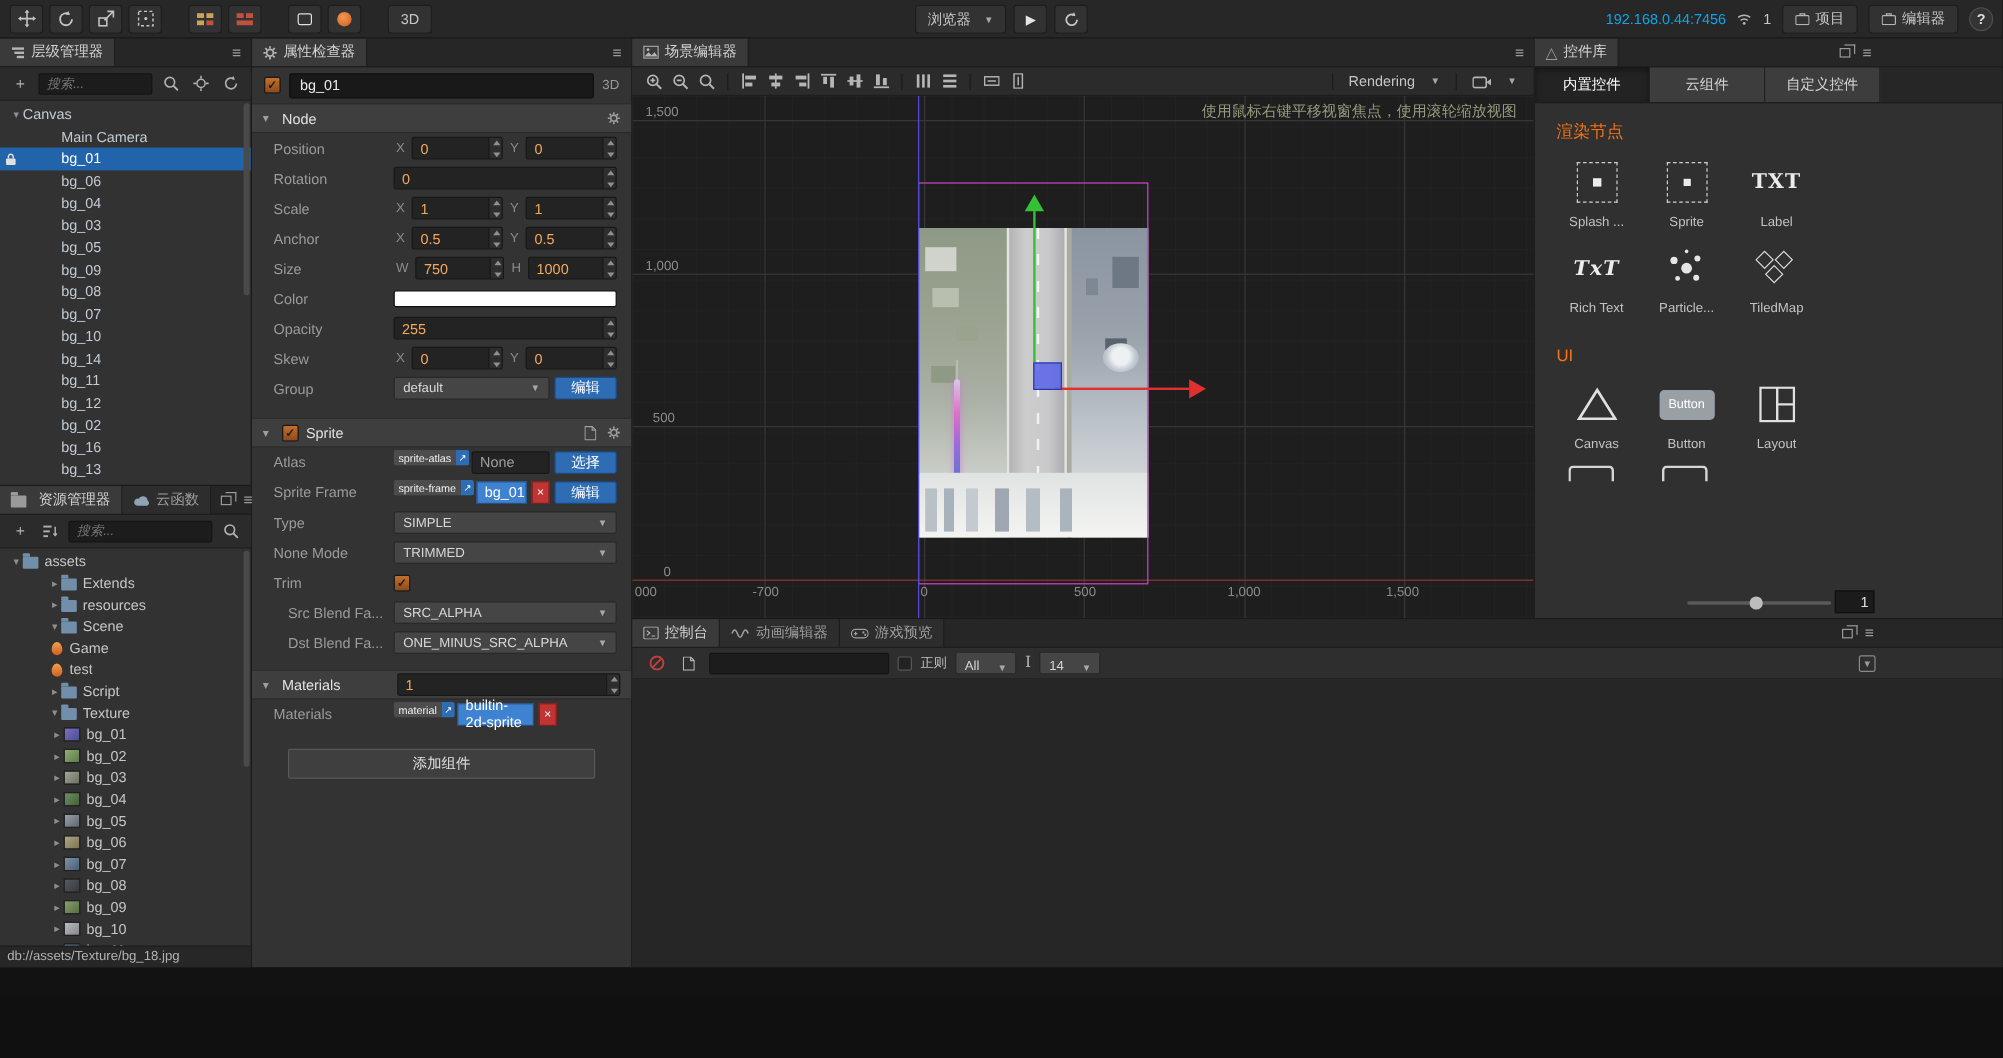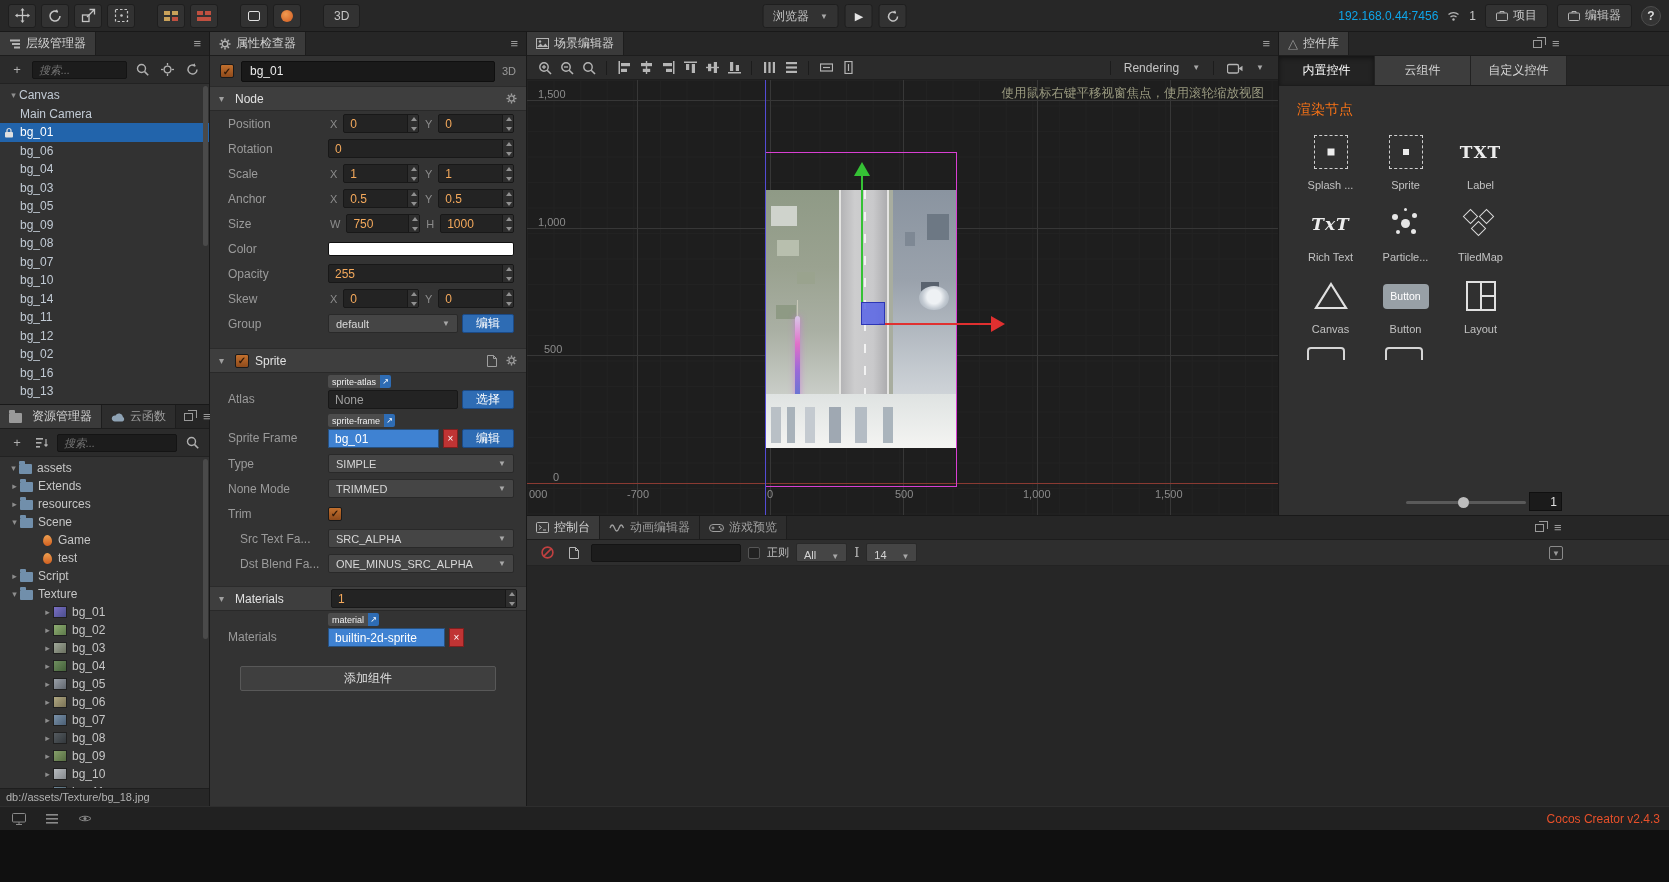--- a/index.html
+++ b/index.html
@@ -40,21 +40,21 @@
 .flicon::before{content:"";position:absolute;top:-4px;left:3px;width:8px;height:7px;border-top:1px solid #9a9a9a;border-right:1px solid #9a9a9a}
 .ptool{height:28px;flex:none;background:#2b2b2b;border-bottom:1px solid #222;display:flex;align-items:center;gap:5px;padding:0 7px}
 .ibtn{width:20px;height:20px;display:flex;align-items:center;justify-content:center;color:#b0b0b0;cursor:pointer;flex:none;font-size:13px}
 .searchbox{flex:1;height:18px;background:#1c1c1c;border:1px solid #141414;border-radius:2px;color:#9a9a9a;font-style:italic;font-size:11px;padding:0 6px;outline:none;min-width:0;font-family:"Liberation Sans",sans-serif}
 
 .tree{flex:1;overflow:hidden;position:relative;padding-top:2px}
 .trow{height:18.5px;display:flex;align-items:center;color:#c2cbd5;cursor:pointer;position:relative}
 .assets .trow{height:18px;color:#c6c6c6}
 .trow.sel{background:#2264ab;color:#fff}
 .trow .tw{width:11px;flex:none;text-align:center;color:#8e8e8e;font-size:9px;line-height:1}
-.lvl0{padding-left:8px}.lvl1{padding-left:9px}.lvl2{padding-left:42px}
+.lvl0{padding-left:8px}.lvl1{padding-left:40px}.lvl2{padding-left:42px}
 .tlabel{white-space:nowrap;overflow:hidden;text-overflow:ellipsis}
 .lockw{position:absolute;left:4px;top:4px}
 .vscroll{position:absolute;right:1px;width:5px;border-radius:3px;background:#4a4a4a}
 .folder{width:13px;height:10px;background:#718fab;border-radius:1px;position:relative;flex:none;margin-right:5px;margin-top:2px}
 .folder::before{content:"";position:absolute;top:-3px;left:0;width:6px;height:3px;background:#718fab;border-radius:1px 1px 0 0}
 .folder.gray,.folder.gray::before{background:#9a9a9a}
 .flame{width:9px;height:11px;flex:none;margin:0 6px 0 1px;background:linear-gradient(#f0a050,#d05f20);border-radius:50% 50% 50% 50%/58% 58% 42% 42%;transform:rotate(-3deg)}
 .thumb{width:14px;height:12px;flex:none;margin-right:5px;border:1px solid #202020}
 .t1{background:linear-gradient(135deg,#7b6fc4,#4a4e8e)}.t2{background:linear-gradient(135deg,#8fae72,#5d7a4a)}
 .t3{background:linear-gradient(135deg,#a0a89a,#6a705f)}.t4{background:linear-gradient(135deg,#6f8f5f,#44603a)}
@@ -70,21 +70,21 @@
 .mode3d{color:#9a9a9a;font-size:11px}
 .sechead{height:25px;flex:none;display:flex;align-items:center;gap:6px;padding:0 9px;background:#3e3e3e;border-top:1px solid #2b2b2b;border-bottom:1px solid #292929;color:#e2e2e2}
 .sechead .tri{color:#9f9f9f;font-size:10px;width:10px;cursor:pointer}
 .sright{margin-left:auto;display:flex;gap:9px;align-items:center}
 .prow{height:25px;flex:none;display:flex;align-items:center;padding:0 12px 0 18px}
 .prow2{flex:none;display:flex;padding:2px 12px 3px 18px}
 .plabel{width:100px;flex:none;color:#9b9b9b;white-space:nowrap;overflow:hidden;text-overflow:ellipsis}
 .plabel.ind{padding-left:12px}
 .prow2 .plabel{align-self:flex-end;height:20px;display:flex;align-items:center}
 .pval{flex:1;display:flex;align-items:center;gap:4px;min-width:0}
-.pcol{flex:1;display:flex;flex-direction:column;gap:2px;min-width:0}
+.pcol{flex:1;display:flex;flex-direction:row;gap:2px;min-width:0}
 .axis{color:#8c8c8c;font-size:11px;padding:0 2px;flex:none}
 .ninput{flex:1;height:19px;background:#232323;border:1px solid #181818;border-radius:2px;display:flex;align-items:center;padding-left:6px;color:#f4a95c;overflow:hidden;min-width:0;cursor:text}
 .ninput.dim{color:#9f9f9f}
 .stepper{margin-left:auto;width:11px;align-self:stretch;border-left:1px solid #181818;display:flex;flex-direction:column;flex:none}
 .stepper i{flex:1;background:#2e2e2e;position:relative;cursor:pointer}
 .stepper i::after{content:"";position:absolute;left:2.5px;border:3px solid transparent}
 .stepper i.up::after{top:2px;border-top-width:0;border-bottom:4px solid #909090}
 .stepper i.dn::after{top:3px;border-bottom-width:0;border-top:4px solid #909090}
 .dd{flex:1;height:19px;background:#454545;border:1px solid #292929;border-radius:2px;display:flex;align-items:center;padding:0 7px;color:#d8d8d8;font-size:11px;cursor:pointer;min-width:0}
 .dda{margin-left:auto;color:#a8a8a8;font-size:8px;padding-left:6px}
@@ -831,21 +831,21 @@
 
       <div class="prow">
         <div class="plabel">Trim</div>
         <div class="pval">
             <span class="chk">✓</span>
           </div>
       </div>
 
 
       <div class="prow">
-        <div class="plabel ind">Src Text Fa...</div>
+        <div class="plabel ind">Src Blend Fa...</div>
         <div class="pval">
             <div class="dd">
               <span>SRC_ALPHA</span>
               <span class="dda">▼</span>
             </div>
           </div>
       </div>
 
       <div class="prow">
         <div class="plabel ind">Dst Blend Fa...</div>
@@ -1124,20 +1124,21 @@
                   <div class="licon">
                     <div class="tiled">
                       <i style="left:3px;top:5px"></i>
                       <i style="left:19px;top:5px"></i>
                       <i style="left:11px;top:17px"></i>
                     </div>
                   </div>
                   <div class="llabel">TiledMap</div>
                 </div>
             </div>
+            <div class="lsec">UI</div>
             <div class="lgrid">
               <div class="litem">
                   <div class="licon">
                     <svg width="34" height="30">
                       <polygon points="17,3 32,27 2,27" fill="none" stroke="#e0e0e0" stroke-width="2.2"></polygon>
                     </svg>
                   </div>
                   <div class="llabel">Canvas</div>
                 </div>
               <div class="litem">
@@ -1229,39 +1230,14 @@
               <span>14</span>
               <span class="dda">▼</span>
             </div>
           <span class="collapse">▼</span>
         </div>
         <div class="cbody"></div>
       </section>
     </div>
   </div>
 
-  <div class="foot">
-    <span class="ibtn">
-        <svg width="14" height="12">
-          <rect x="0.5" y="0.5" width="13" height="8.5" rx="1" fill="none" stroke="#8a8a8a"></rect>
-          <line x1="4" y1="11.5" x2="10" y2="11.5" stroke="#8a8a8a"></line>
-          <line x1="7" y1="9" x2="7" y2="11.5" stroke="#8a8a8a"></line>
-        </svg>
-      </span>
-    <span class="ibtn">
-        <svg width="12" height="10">
-          <g fill="#8a8a8a">
-            <rect y="0" width="12" height="1.6"></rect>
-            <rect y="4" width="12" height="1.6"></rect>
-            <rect y="8" width="12" height="1.6"></rect>
-          </g>
-        </svg>
-      </span>
-    <span class="ibtn">
-        <svg width="14" height="9">
-          <path d="M1 4.5C3 1.5 11 1.5 13 4.5 11 7.5 3 7.5 1 4.5z" fill="none" stroke="#8a8a8a"></path>
-          <circle cx="7" cy="4.5" r="1.6" fill="#8a8a8a"></circle>
-        </svg>
-      </span>
-    <span class="fver">Cocos Creator v2.4.3</span>
-  </div>
   <div class="below"></div>
 </div>
 
 </body></html>

